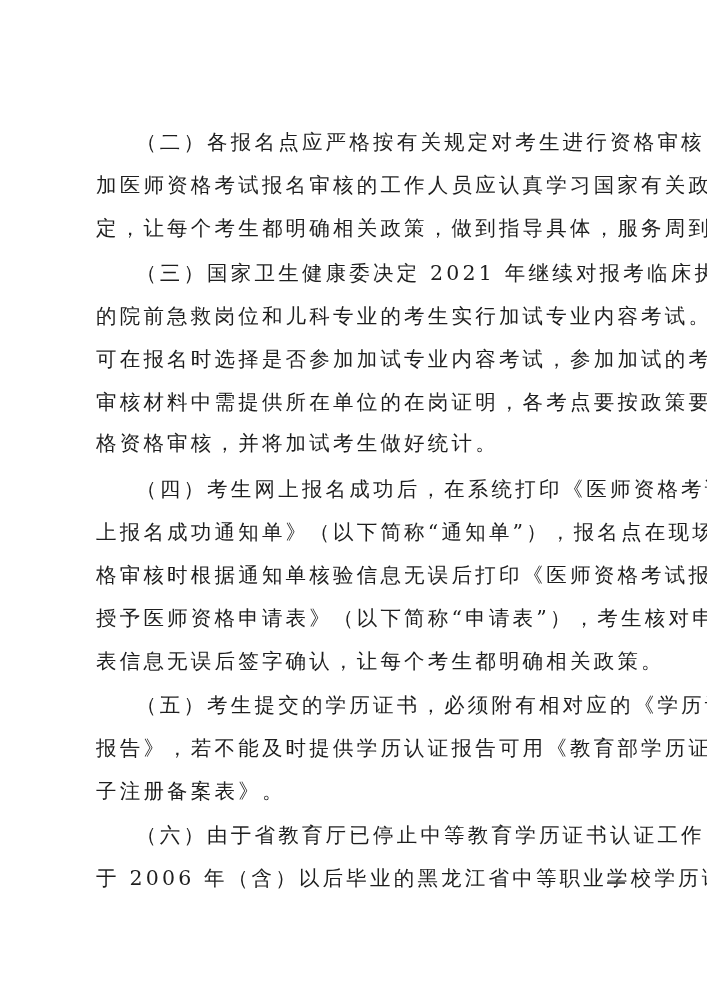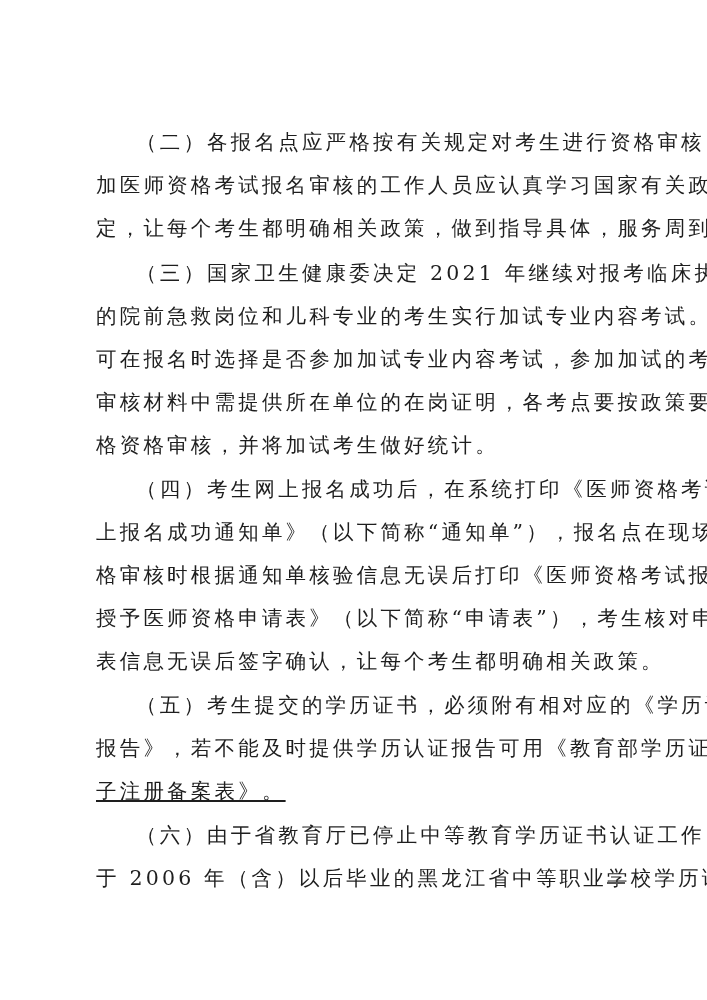--- a/index.html
+++ b/index.html
@@ -58,35 +58,35 @@
     <div class="line indent" style="top:127px;">（二）各报名点应严格按有关规定对考生进行资格审核，参</div>
     <div class="line" style="top:170px;">加医师资格考试报名审核的工作人员应认真学习国家有关政策规</div>
     <div class="line last" style="top:213px;">定，让每个考生都明确相关政策，做到指导具体，服务周到。</div>
   </div>
 
   <div>
     <div class="line indent" style="top:258px;">（三）国家卫生健康委决定 2021 年继续对报考临床执业医师</div>
     <div class="line" style="top:301px;">的院前急救岗位和儿科专业的考生实行加试专业内容考试。考生</div>
     <div class="line" style="top:344px;">可在报名时选择是否参加加试专业内容考试，参加加试的考生在</div>
     <div class="line" style="top:387px;">审核材料中需提供所在单位的在岗证明，各考点要按政策要求严</div>
-    <div class="line last" style="top:430px;">格资格审核，并将加试考生做好统计。</div>
+    <div class="line last" style="top:430px;font-family:Liberation Mono, monospace;">格资格审核，并将加试考生做好统计。</div>
   </div>
 
   <div>
     <div class="line indent" style="top:474px;">（四）考生网上报名成功后，在系统打印《医师资格考试网</div>
     <div class="line" style="top:517px;">上报名成功通知单》（以下简称“通知单”），报名点在现场资</div>
     <div class="line" style="top:560px;">格审核时根据通知单核验信息无误后打印《医师资格考试报名暨</div>
     <div class="line" style="top:603px;">授予医师资格申请表》（以下简称“申请表”），考生核对申请</div>
     <div class="line last" style="top:646px;">表信息无误后签字确认，让每个考生都明确相关政策。</div>
   </div>
 
   <div>
     <div class="line indent" style="top:690px;">（五）考生提交的学历证书，必须附有相对应的《学历认证</div>
     <div class="line" style="top:733px;">报告》，若不能及时提供学历认证报告可用《教育部学历证书电</div>
-    <div class="line last" style="top:776px;text-decoration:underline;">子注册备案表》。</div>
+    <div class="line last" style="top:776px;">子注册备案表》。</div>
   </div>
 
   <div>
     <div class="line indent" style="top:820px;">（六）由于省教育厅已停止中等教育学历证书认证工作，对</div>
     <div class="line" style="top:863px;">于 2006 年（含）以后毕业的黑龙江省中等职业学校学历证书可在</div>
   </div>
 
   <div class="page-dash" title="—"></div>
 
 </div>

